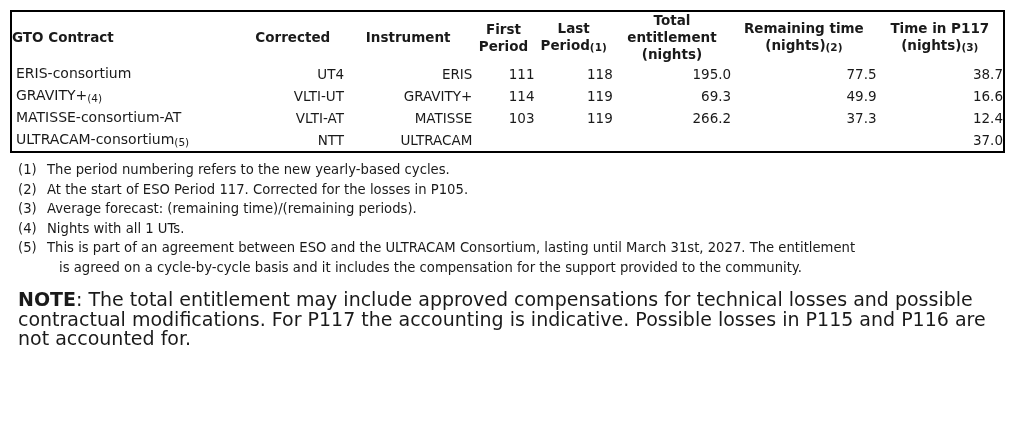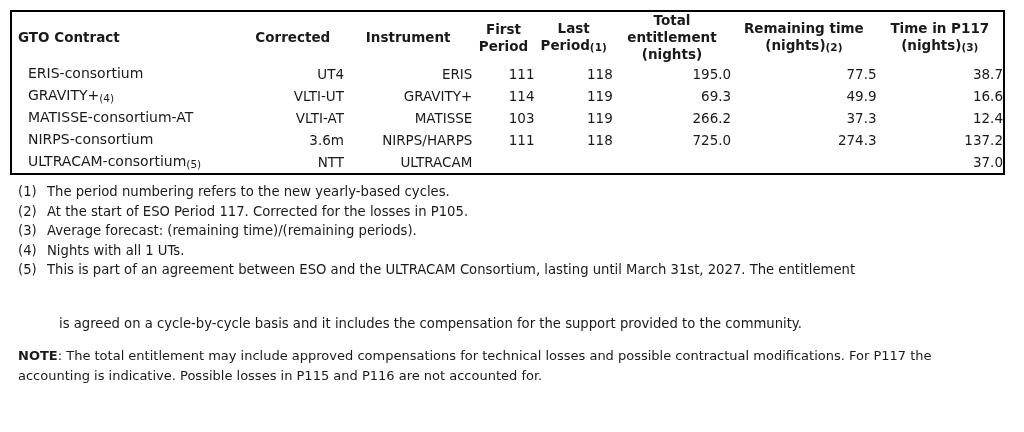--- a/index.html
+++ b/index.html
@@ -42,33 +42,32 @@
   thead th {
     font-weight: bold;
     font-size: 13.5px;
     padding: 6px 4px 7px 4px;
     text-align: center;
     border-bottom: 2px solid #000;
     line-height: 16px;
   }
   thead th.left-head {
     text-align: left;
-    padding-left: 6px;
   }
   
   .vrule-l { border-left: 2px solid #000; }
 
   tbody td {
     height: 22px;
     text-align: right;
     font-size: 14px;
   }
   tbody td.contract {
     text-align: left;
-    padding-left: 16px;
+    padding-left: 4px;
     font-size: 14px;
   }
   .sub {
     font-size: 10.5px;
     vertical-align: baseline;
     position: relative;
     top: 2px;
   }
   thead .sub { top: 1px; font-weight: bold; }
 
@@ -94,27 +93,26 @@
     align-items: flex-start;
   }
   .fn-mark {
     width: 29px;
     flex: 0 0 29px;
   }
   .fn-text { flex: 1 1 auto; }
   .fn-text .cont {
     display: block;
     padding-left: 12px;
-    margin-top: 34px;
   }
 
   .note {
     margin-top: 13px;
     padding-left: 8px;
-    font-size: 13px;
+    font-size: 19px;
     line-height: 19.5px;
     max-width: 990px;
   }
   .note b { font-weight: bold; }
 </style>
 </head>
 <body>
 
 <div id="page">
 
@@ -188,30 +186,20 @@
         <td class="contract"><span>MATISSE-consortium-AT</span><span class="sub"></span></td>
         <td class="vrule-l">VLTI-AT</td>
         <td>MATISSE</td>
         <td>103</td>
         <td>119</td>
         <td>266.2</td>
         <td class="vrule-l">37.3</td>
         <td class="vrule-l">12.4</td>
       </tr>
       <tr>
-        <td class="contract"><span>NIRPS-consortium</span><span class="sub"></span></td>
-        <td class="vrule-l">3.6m</td>
-        <td>NIRPS/HARPS</td>
-        <td>111</td>
-        <td>118</td>
-        <td>725.0</td>
-        <td class="vrule-l">274.3</td>
-        <td class="vrule-l">137.2</td>
-      </tr>
-      <tr>
         <td class="contract"><span>ULTRACAM-consortium</span><span class="sub">(5)</span></td>
         <td class="vrule-l">NTT</td>
         <td>ULTRACAM</td>
         <td></td>
         <td></td>
         <td></td>
         <td class="vrule-l"></td>
         <td class="vrule-l">37.0</td>
       </tr>
     </tbody>

